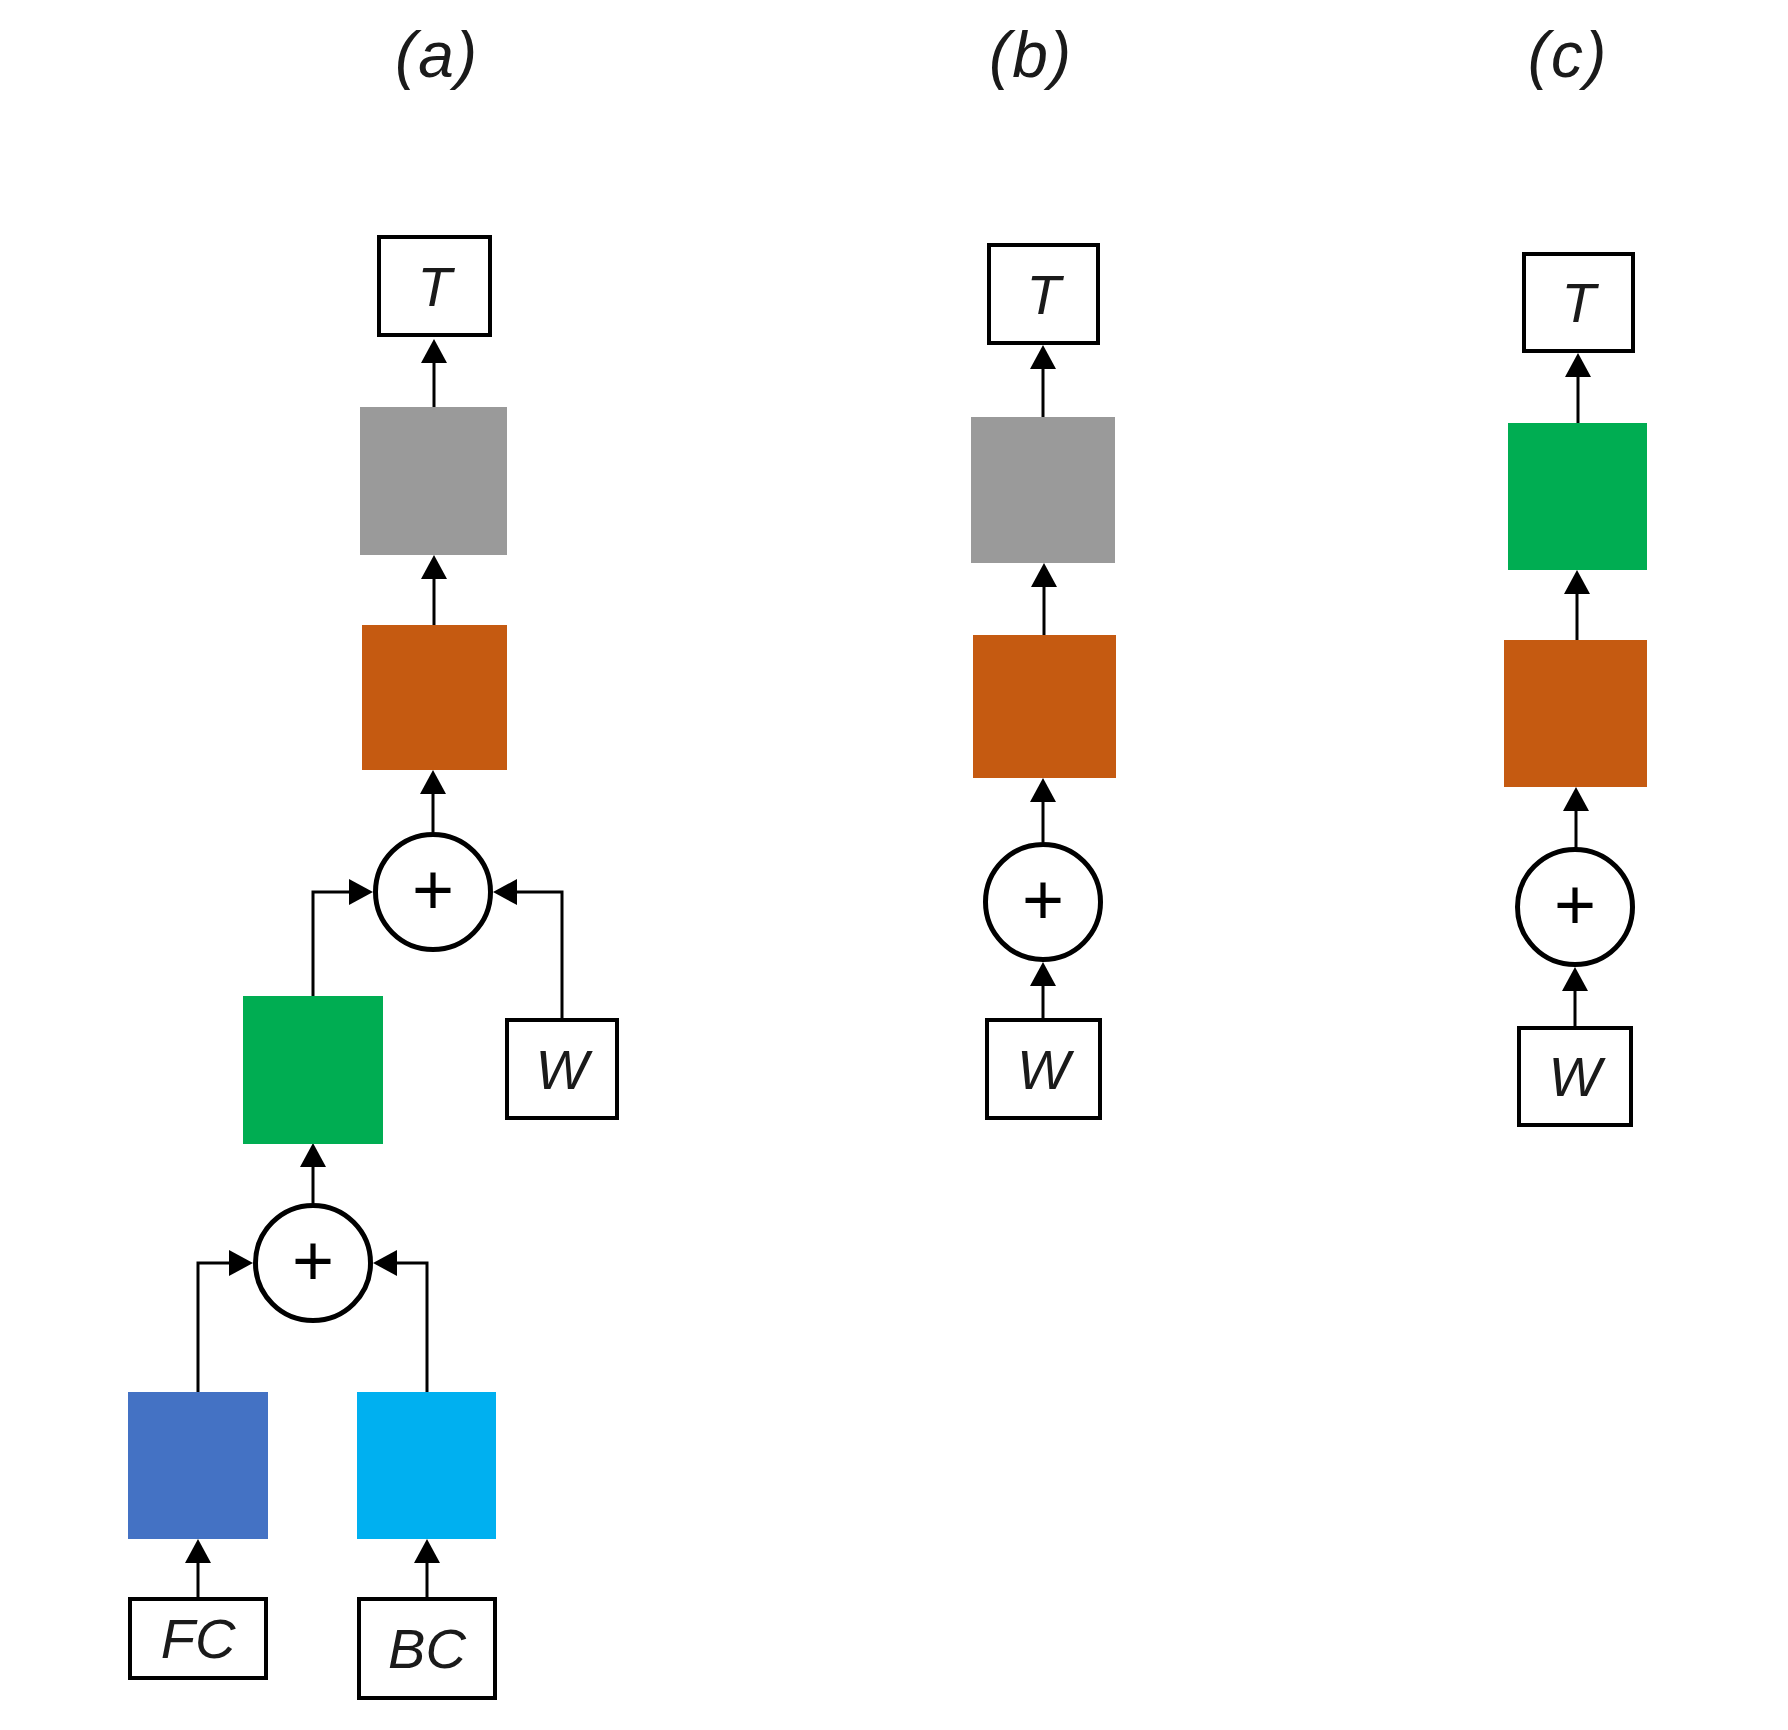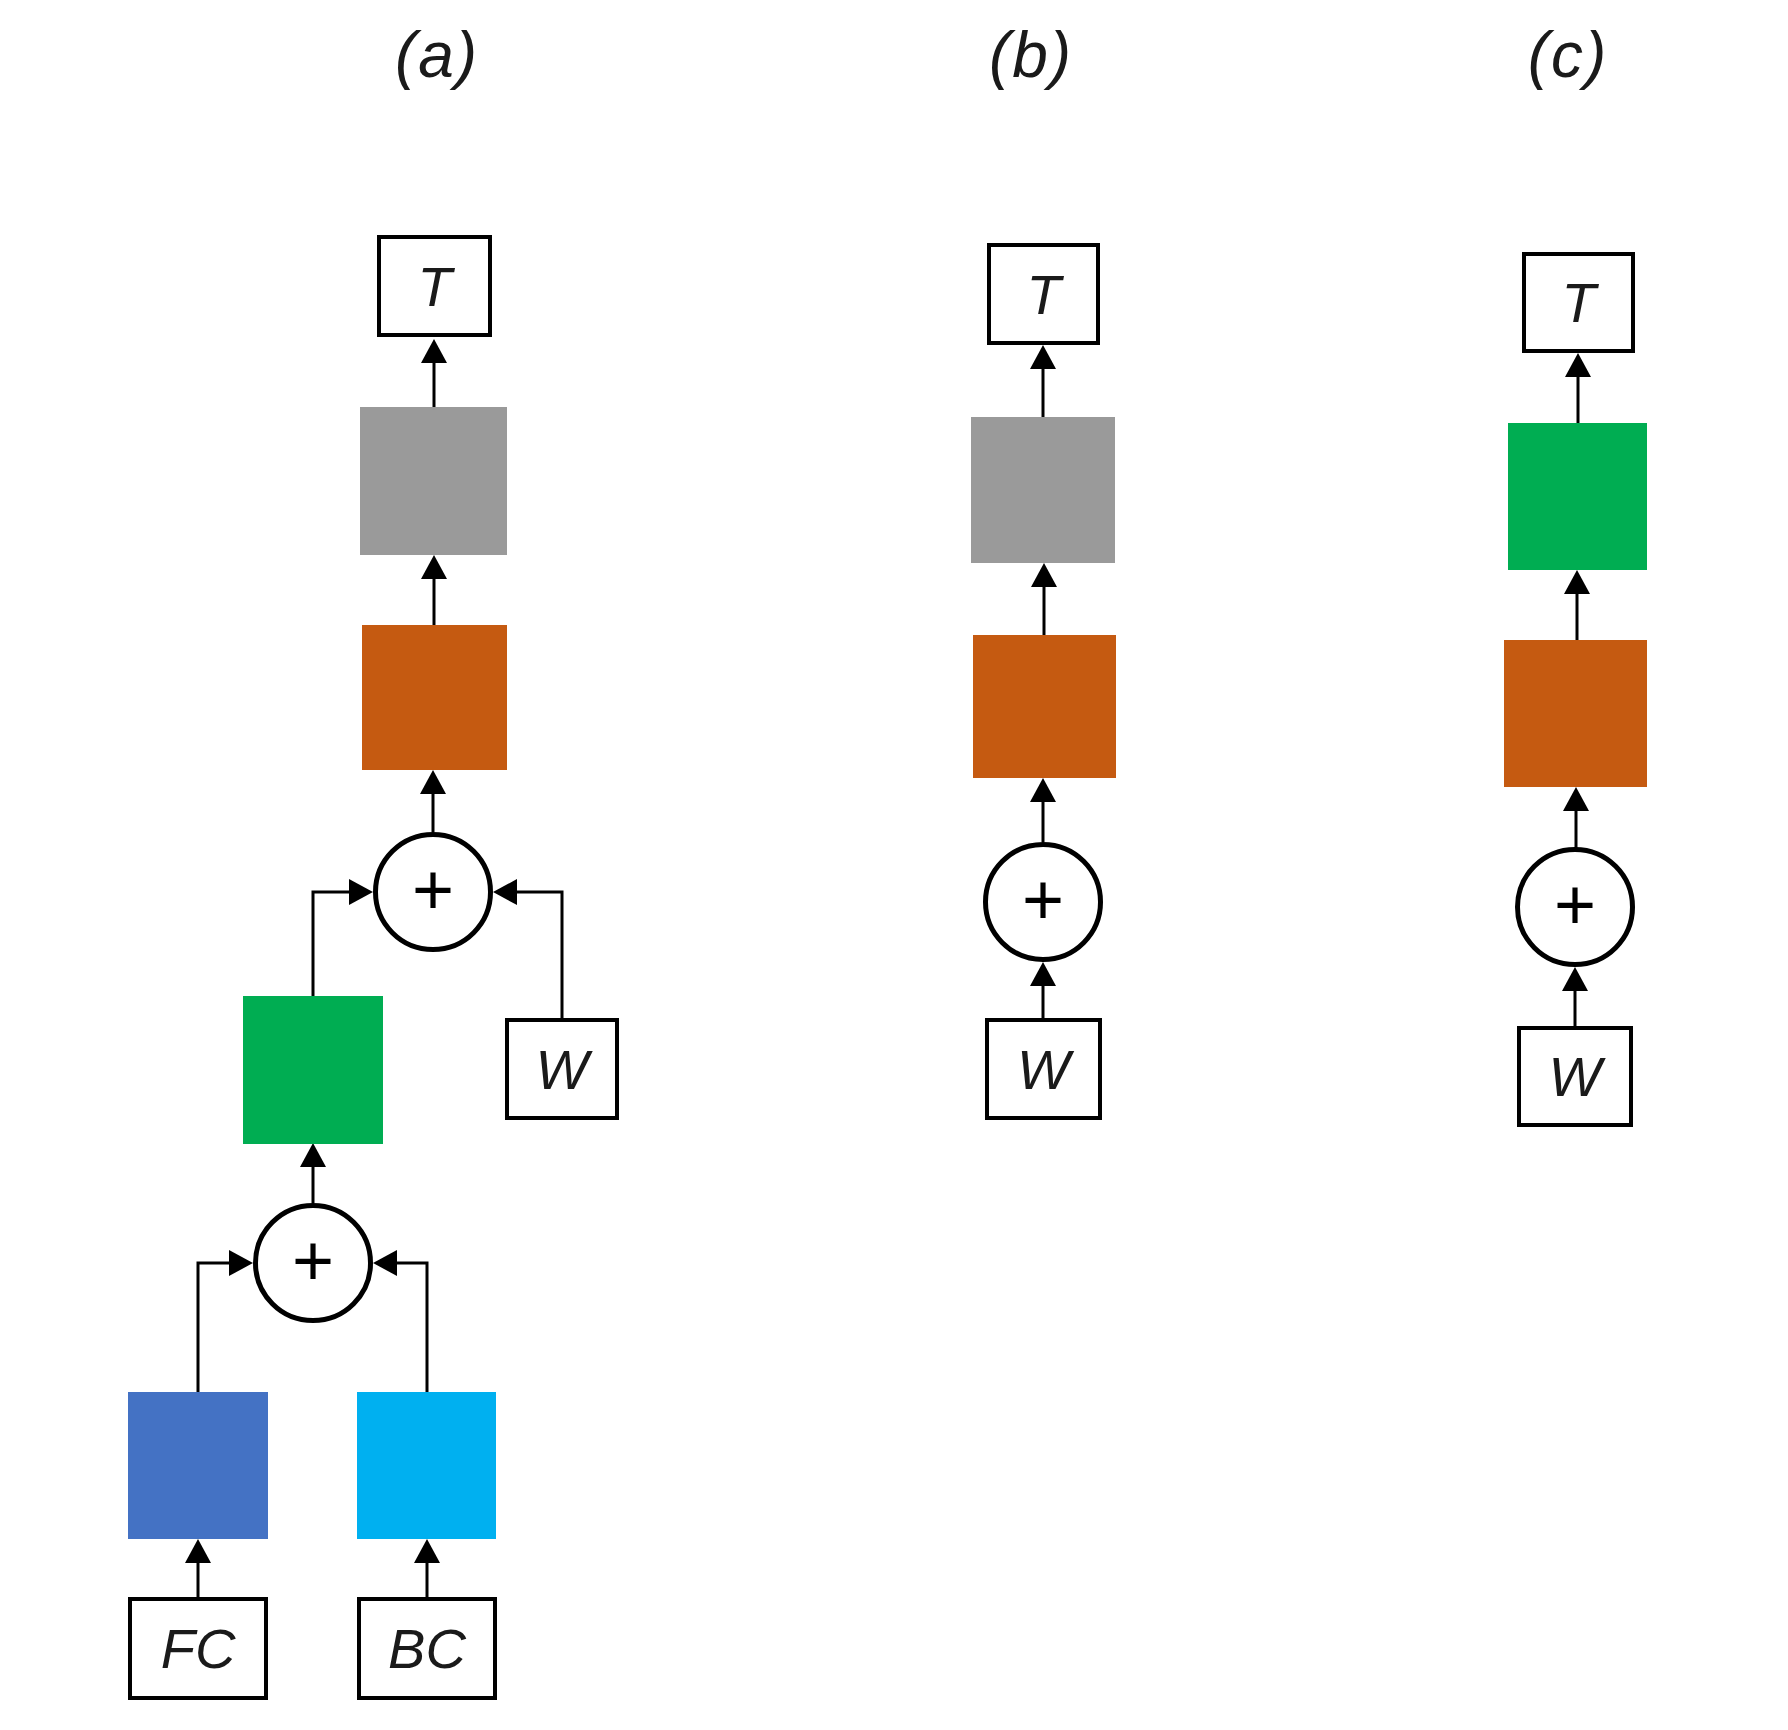--- a/index.html
+++ b/index.html
@@ -161,21 +161,21 @@
   <div class="panel-label" style="left:367px; top:18px;">(a)</div>
   <div class="labelbox" style="left:377px; top:235px; width:115px; height:102px;">T</div>
   <div class="block" style="left: 360px; top: 407px; width: 147px; height: 148px; background-color: rgb(154, 154, 154);"></div>
   <div class="block" style="left: 362px; top: 625px; width: 145px; height: 145px; background-color: rgb(197, 90, 17);"></div>
   <div class="plus-circle" style="left:373px; top:832px;">+</div>
   <div class="block" style="left: 243px; top: 996px; width: 140px; height: 148px; background-color: rgb(0, 173, 82);"></div>
   <div class="labelbox" style="left:505px; top:1018px; width:114px; height:102px;">W</div>
   <div class="plus-circle" style="left:253px; top:1203px;">+</div>
   <div class="block" style="left: 128px; top: 1392px; width: 140px; height: 147px; background-color: rgb(68, 114, 196);"></div>
   <div class="block" style="left: 357px; top: 1392px; width: 139px; height: 147px; background-color: rgb(0, 176, 240);"></div>
-  <div class="labelbox" style="left:128px; top:1597px; width:140px; height:103px;">FC</div>
+  <div class="labelbox" style="left:128px; top:1597px; width:140px; height:83px;">FC</div>
   <div class="labelbox" style="left:357px; top:1597px; width:140px; height:103px;">BC</div>
 
   <div class="panel-label" style="left:961px; top:18px;">(b)</div>
   <div class="labelbox" style="left:987px; top:243px; width:113px; height:102px;">T</div>
   <div class="block" style="left: 971px; top: 417px; width: 144px; height: 146px; background-color: rgb(154, 154, 154);"></div>
   <div class="block" style="left: 973px; top: 635px; width: 143px; height: 143px; background-color: rgb(197, 90, 17);"></div>
   <div class="plus-circle" style="left:983px; top:842px;">+</div>
   <div class="labelbox" style="left:985px; top:1018px; width:117px; height:102px;">W</div>
 
   <div class="panel-label" style="left:1498px; top:18px;">(c)</div>

